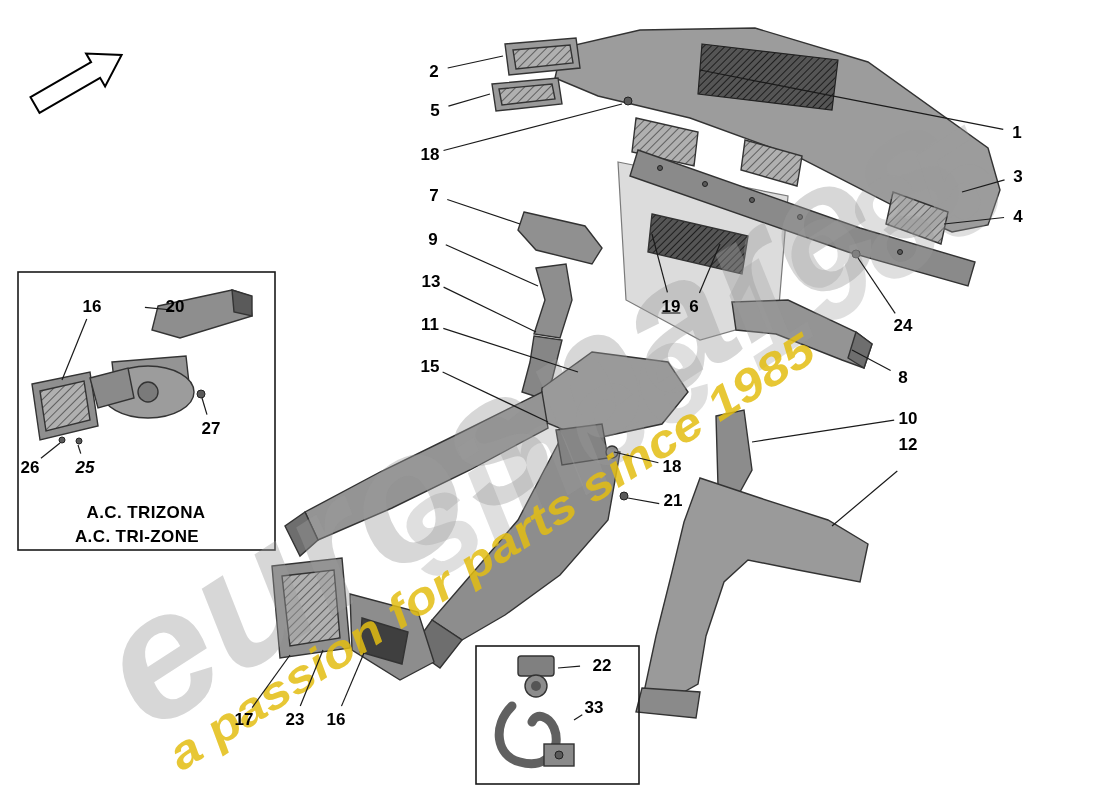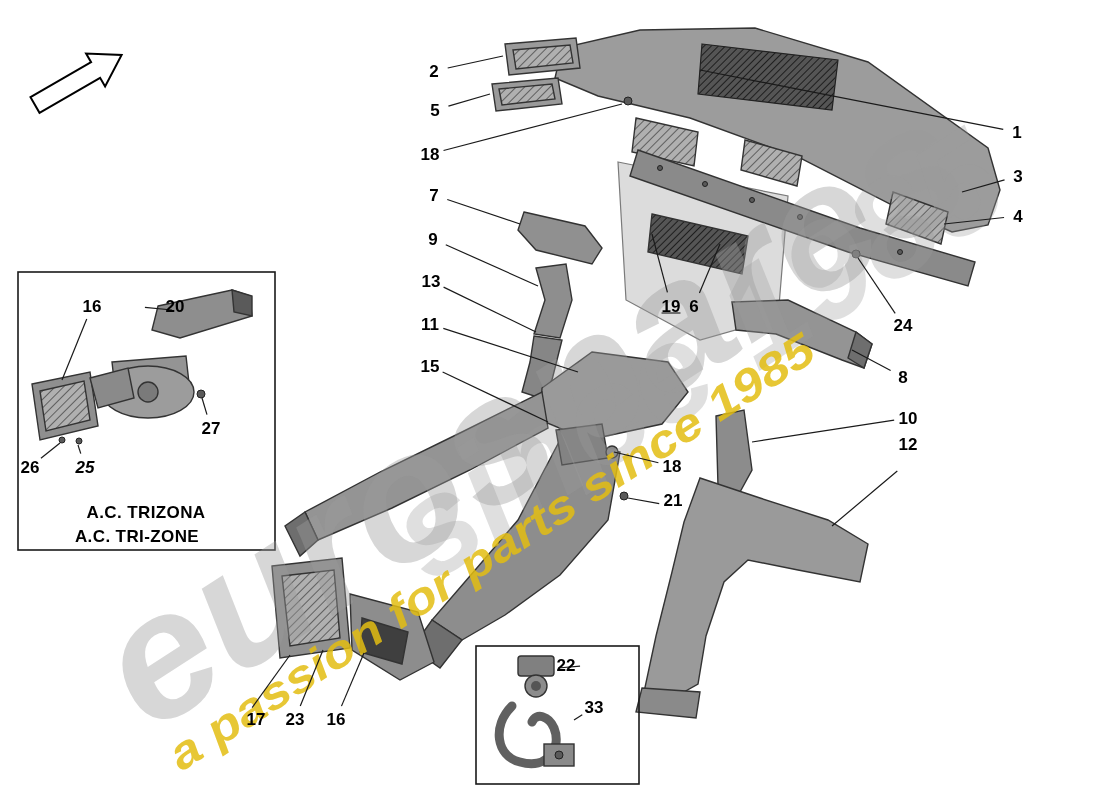--- a/index.html
+++ b/index.html
@@ -170,20 +170,20 @@
       <div class="callout" style="left: 903px; top: 377px;">8</div>
       <div class="callout" style="left: 908px; top: 418px;">10</div>
       <div class="callout" style="left: 908px; top: 444px;">12</div>
       <div class="callout" style="left: 672px; top: 466px;">18</div>
       <div class="callout" style="left: 673px; top: 500px;">21</div>
       <div class="callout" style="left: 92px; top: 306px;">16</div>
       <div class="callout" style="left: 131px; top: 306px; margin-left: 44px;">20</div>
       <div class="callout" style="left: 211px; top: 428px;">27</div>
       <div class="callout" style="left: 30px; top: 467px;">26</div>
       <div class="callout" style="left: 85px; top: 467px; font-style: italic;">25</div>
-      <div class="callout" style="left: 244px; top: 719px; margin-left: 12px;">17</div>
+      <div class="callout" style="left: 244px; top: 719px;">17</div>
       <div class="callout" style="left: 295px; top: 719px;">23</div>
       <div class="callout" style="left: 336px; top: 719px;">16</div>
-      <div class="callout" style="left: 566px; top: 665px;">22</div>
+      <div class="callout" style="left: 602px; top: 665px;">22</div>
       <div class="callout" style="left: 594px; top: 707px;">33</div>
     </div>
 
 </div>
 
 </body></html>

